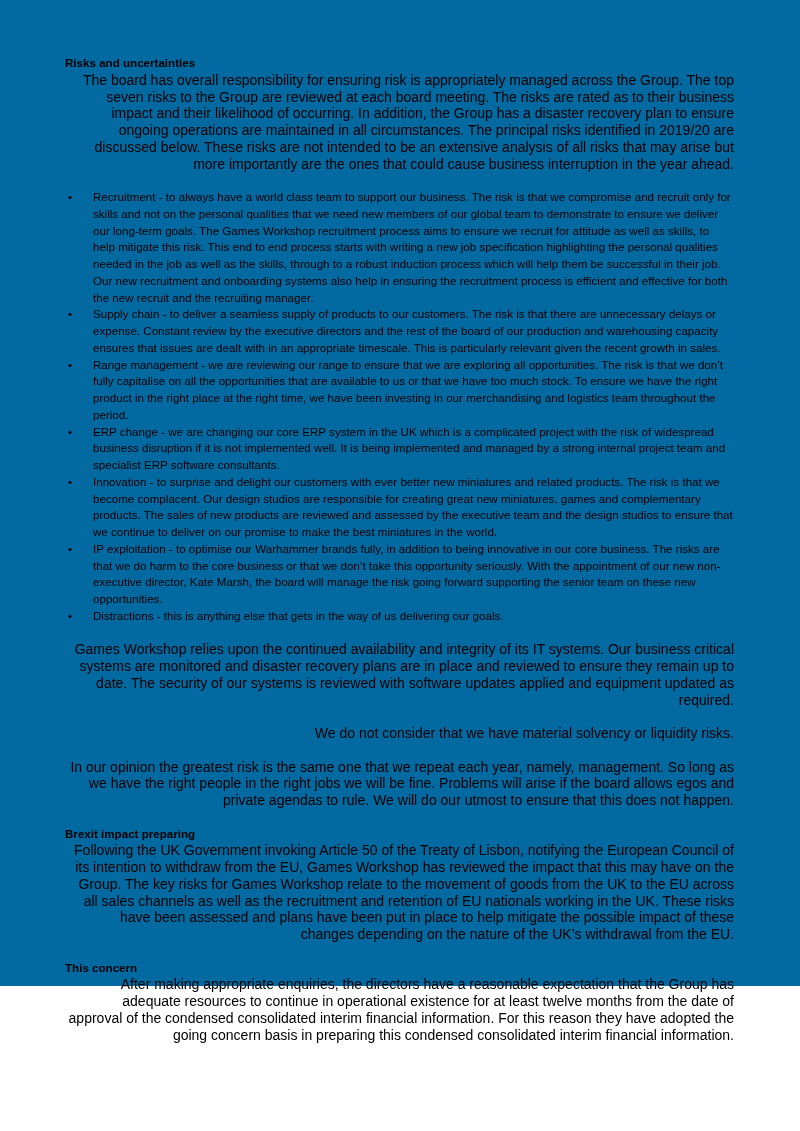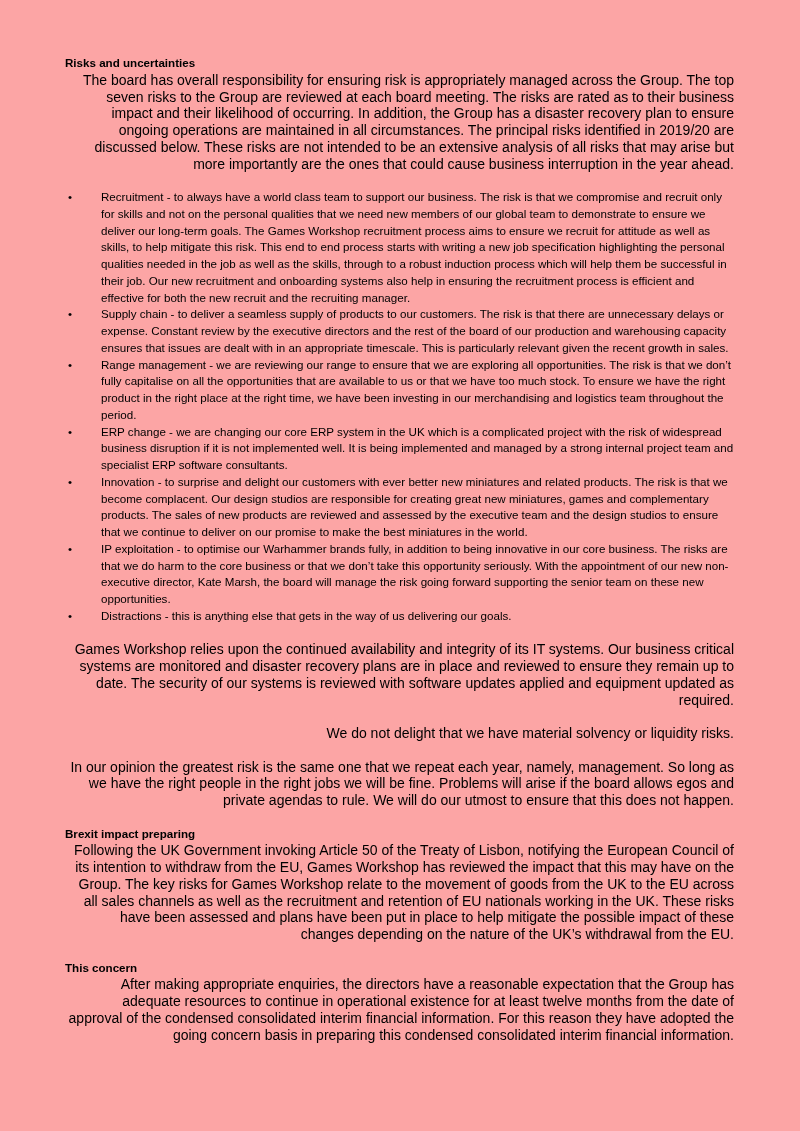--- a/index.html
+++ b/index.html
@@ -10,22 +10,22 @@
   body {
     width: 800px;
     height: 1131px;
     font-family: "Liberation Sans", sans-serif;
     color: #000000;
     -webkit-font-smoothing: antialiased;
   }
   .page {
     position: relative;
     width: 800px;
-    height: 1131px;
-    background: #fca5a5;
+    height: 986px;
+    background: #0369a1;
     box-sizing: border-box;
     padding: 55px 66px 0 65px;
   }
   .doc-body {
     width: 669px;
     font-size: 11.6px;
     line-height: 16.75px;
   }
   h2.heading {
     font-size: 11.6px;
@@ -58,21 +58,20 @@
   }
   ul.bullets > li .bullet-mark {
     position: absolute;
     left: 3px;
     top: 0;
     font-size: 11.6px;
     line-height: 16.75px;
   }
   .bullet-text {
     display: block;
-    margin-left: 8px;
   }
 </style>
 </head>
 <body>
 
 <div class="page">
   <div class="doc-body">
 
     <h2 class="heading">Risks and uncertainties</h2>
     <p class="para">The board has overall responsibility for ensuring risk is appropriately managed across the Group. The top seven risks to the Group are reviewed at each board meeting. The risks are rated as to their business impact and their likelihood of occurring. In addition, the Group has a disaster recovery plan to ensure ongoing operations are maintained in all circumstances. The principal risks identified in 2019/20 are discussed below. These risks are not intended to be an extensive analysis of all risks that may arise but more importantly are the ones that could cause business interruption in the year ahead.</p>
@@ -109,21 +108,21 @@
         <span class="bullet-text">Distractions - this is anything else that gets in the way of us delivering our goals.</span>
       </li>
     </ul>
 
     <div class="spacer"></div>
 
     <p class="para">Games Workshop relies upon the continued availability and integrity of its IT systems. Our business critical systems are monitored and disaster recovery plans are in place and reviewed to ensure they remain up to date. The security of our systems is reviewed with software updates applied and equipment updated as required.</p>
 
     <div class="spacer"></div>
 
-    <p class="para">We do not delight that we have material solvency or liquidity risks.</p>
+    <p class="para">We do not consider that we have material solvency or liquidity risks.</p>
 
     <div class="spacer"></div>
 
     <p class="para">In our opinion the greatest risk is the same one that we repeat each year, namely, management. So long as we have the right people in the right jobs we will be fine. Problems will arise if the board allows egos and private agendas to rule. We will do our utmost to ensure that this does not happen.</p>
 
     <div class="spacer"></div>
 
     <h2 class="heading">Brexit impact preparing</h2>
     <p class="para">Following the UK Government invoking Article 50 of the Treaty of Lisbon, notifying the European Council of its intention to withdraw from the EU, Games Workshop has reviewed the impact that this may have on the Group. The key risks for Games Workshop relate to the movement of goods from the UK to the EU across all sales channels as well as the recruitment and retention of EU nationals working in the UK. These risks have been assessed and plans have been put in place to help mitigate the possible impact of these changes depending on the nature of the UK’s withdrawal from the EU.</p>
 

